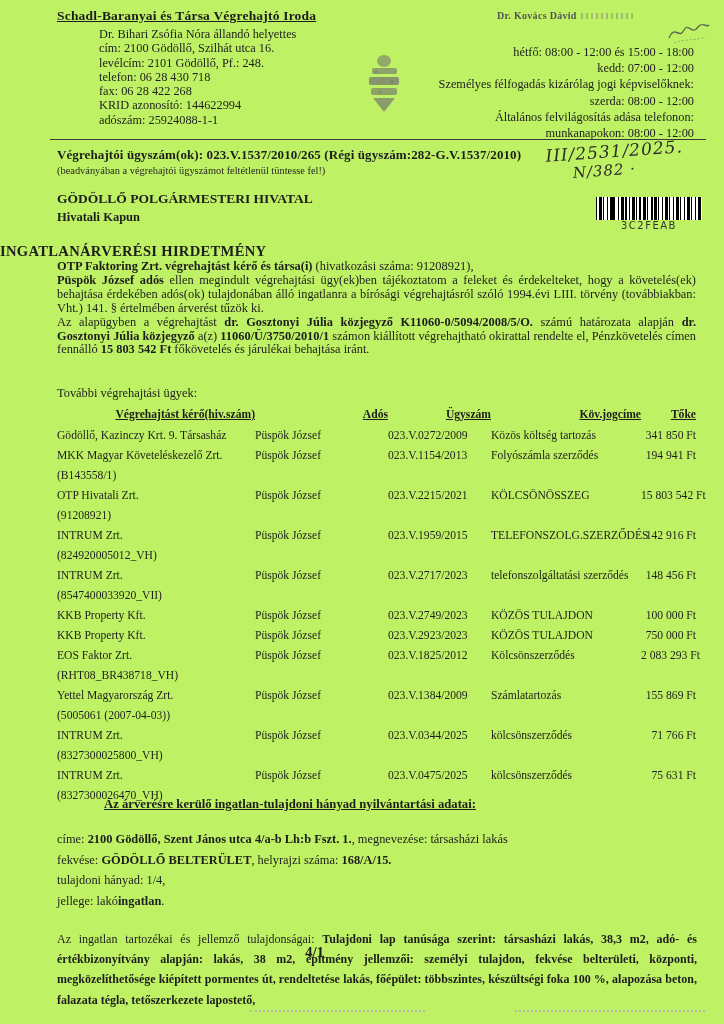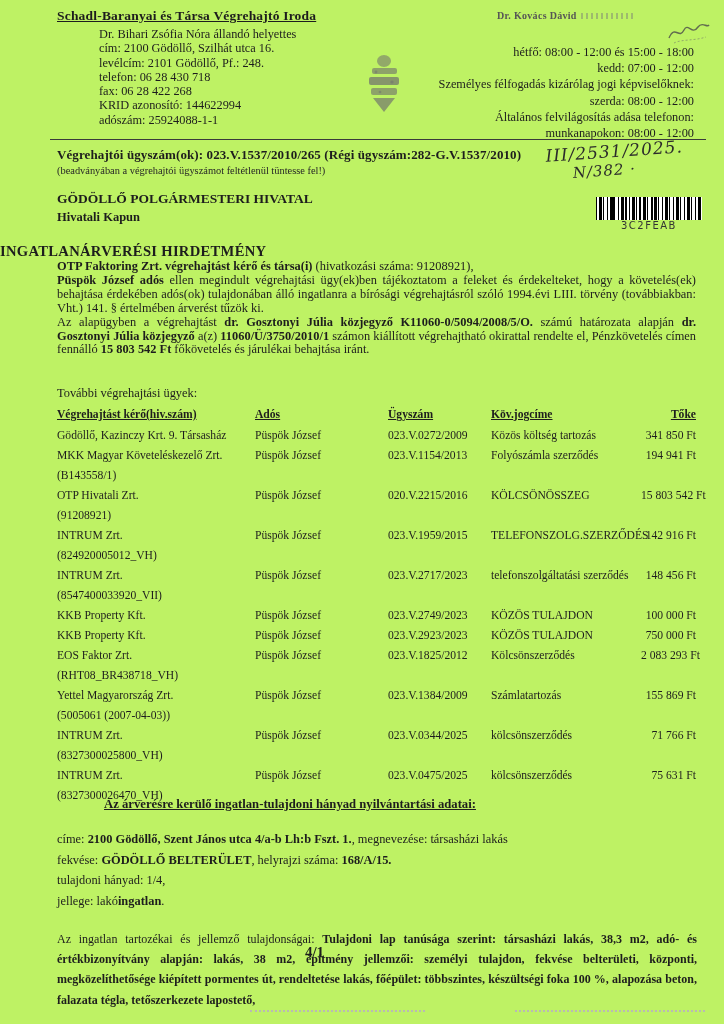--- a/index.html
+++ b/index.html
@@ -57,21 +57,21 @@
   .doc-title { top:243px; left:0; width:724px; text-align:left; font-weight:bold; font-size:14.6px; letter-spacing:0.3px; }
 
   .intro { top:260px; left:57px; width:639px; font-size:12.4px; line-height:13.9px; text-align:justify; }
   .b { font-weight:bold; }
 
   .more-label { top:386px; left:57px; font-size:12.4px; }
 
   .exec-table { top:407px; left:57px; width:639px; font-size:11.6px; }
   .t-head, .t-row { display:grid; grid-template-columns:198px 133px 103px 150px 1fr; }
   .t-head { margin-bottom:6px; }
-  .t-head > span { font-weight:bold; text-decoration:underline; line-height:15px; }
+  .t-head > span { font-weight:bold; text-decoration:underline; line-height:15px;text-align:right; }
   .t-head > span:nth-child(5) { text-align:right; }
   .t-row { row-gap:5px; margin-bottom:5px; }
   .tc { line-height:15px; white-space:nowrap; overflow:visible; }
   .c5 { text-align:right; }
   .ref { grid-column:1; }
 
   .heading2 { top:797px; left:0; width:580px; text-align:center; font-weight:bold; text-decoration:underline; font-size:12.7px; }
 
   .property { top:832px; left:57px; font-size:12.4px; }
   .property > div { line-height:14px; margin-bottom:6.5px; }
@@ -185,21 +185,21 @@
         <span class="tc c1">MKK Magyar Követeléskezelő Zrt.</span>
         <span class="tc c2">Püspök József</span>
         <span class="tc c3">023.V.1154/2013</span>
         <span class="tc c4">Folyószámla szerződés</span>
         <span class="tc c5">194 941 Ft</span>
         <span class="tc ref">(B143558/1)</span>
       </div>
         <div class="t-row">
         <span class="tc c1">OTP Hivatali Zrt.</span>
         <span class="tc c2">Püspök József</span>
-        <span class="tc c3">020.V.2215/2016</span>
+        <span class="tc c3">023.V.2215/2021</span>
         <span class="tc c4">KÖLCSÖNÖSSZEG</span>
         <span class="tc c5">15 803 542 Ft</span>
         <span class="tc ref">(91208921)</span>
       </div>
         <div class="t-row">
         <span class="tc c1">INTRUM Zrt.</span>
         <span class="tc c2">Püspök József</span>
         <span class="tc c3">023.V.1959/2015</span>
         <span class="tc c4">TELEFONSZOLG.SZERZŐDÉS</span>
         <span class="tc c5">142 916 Ft</span>

